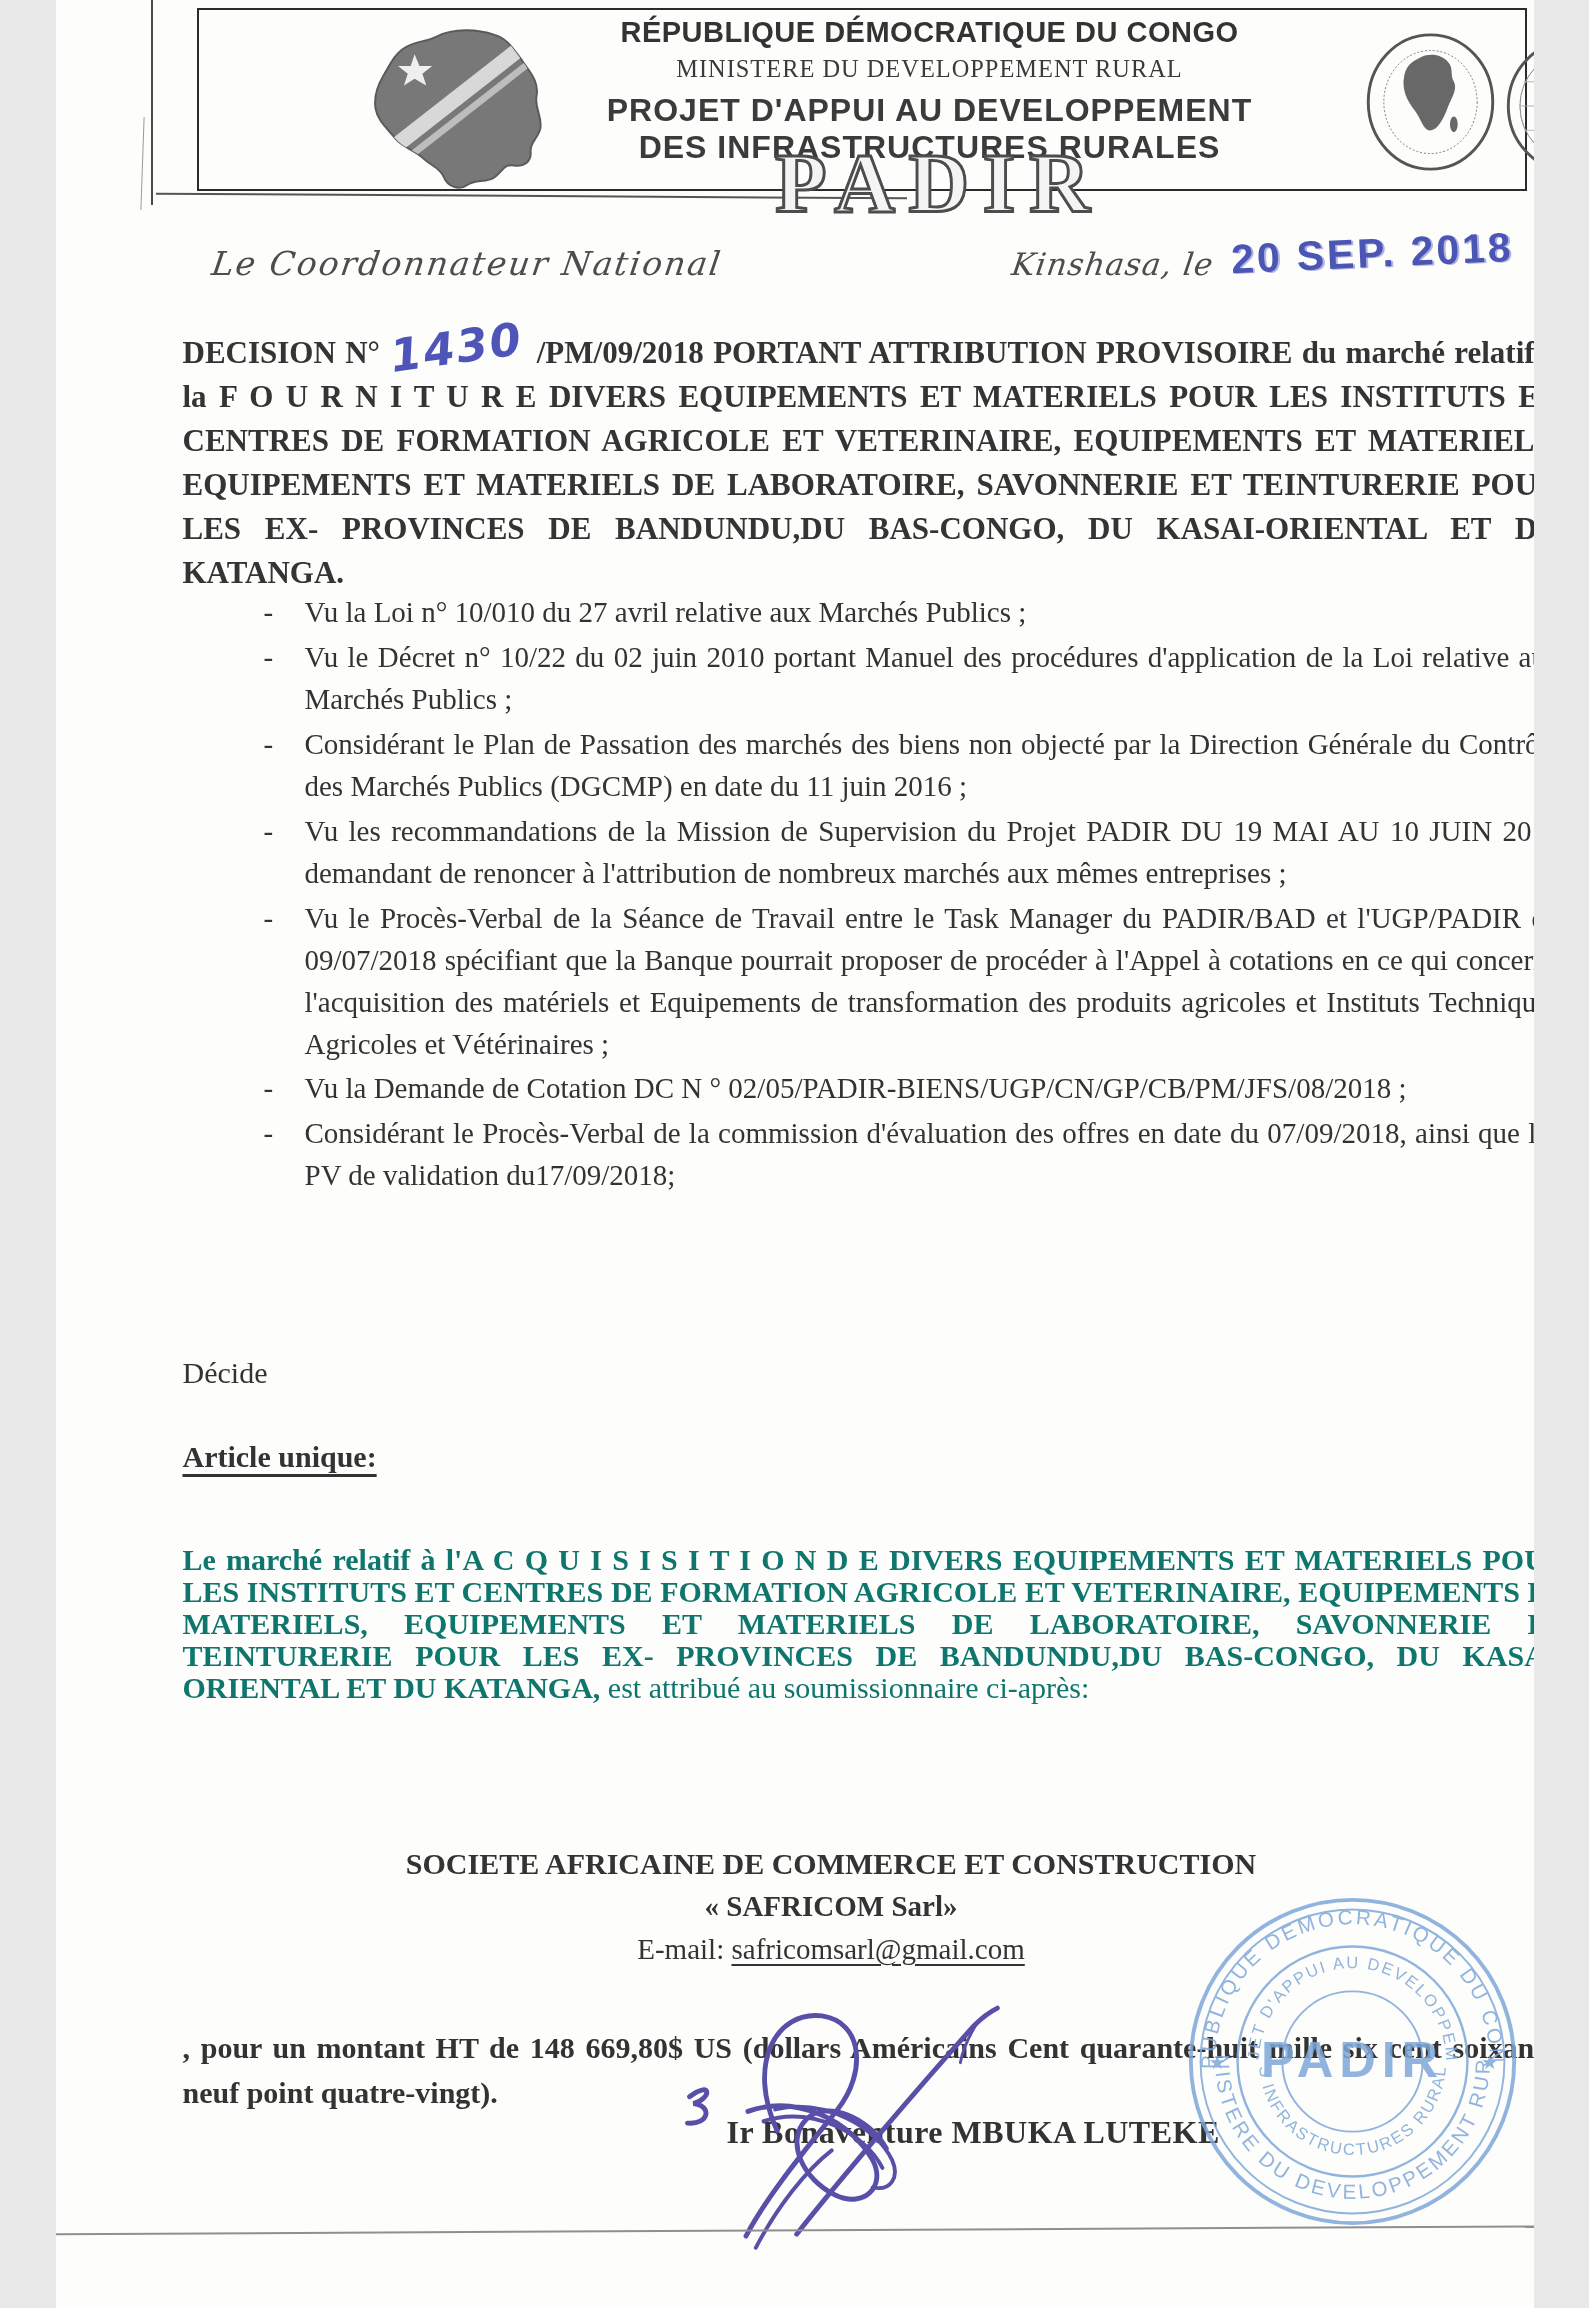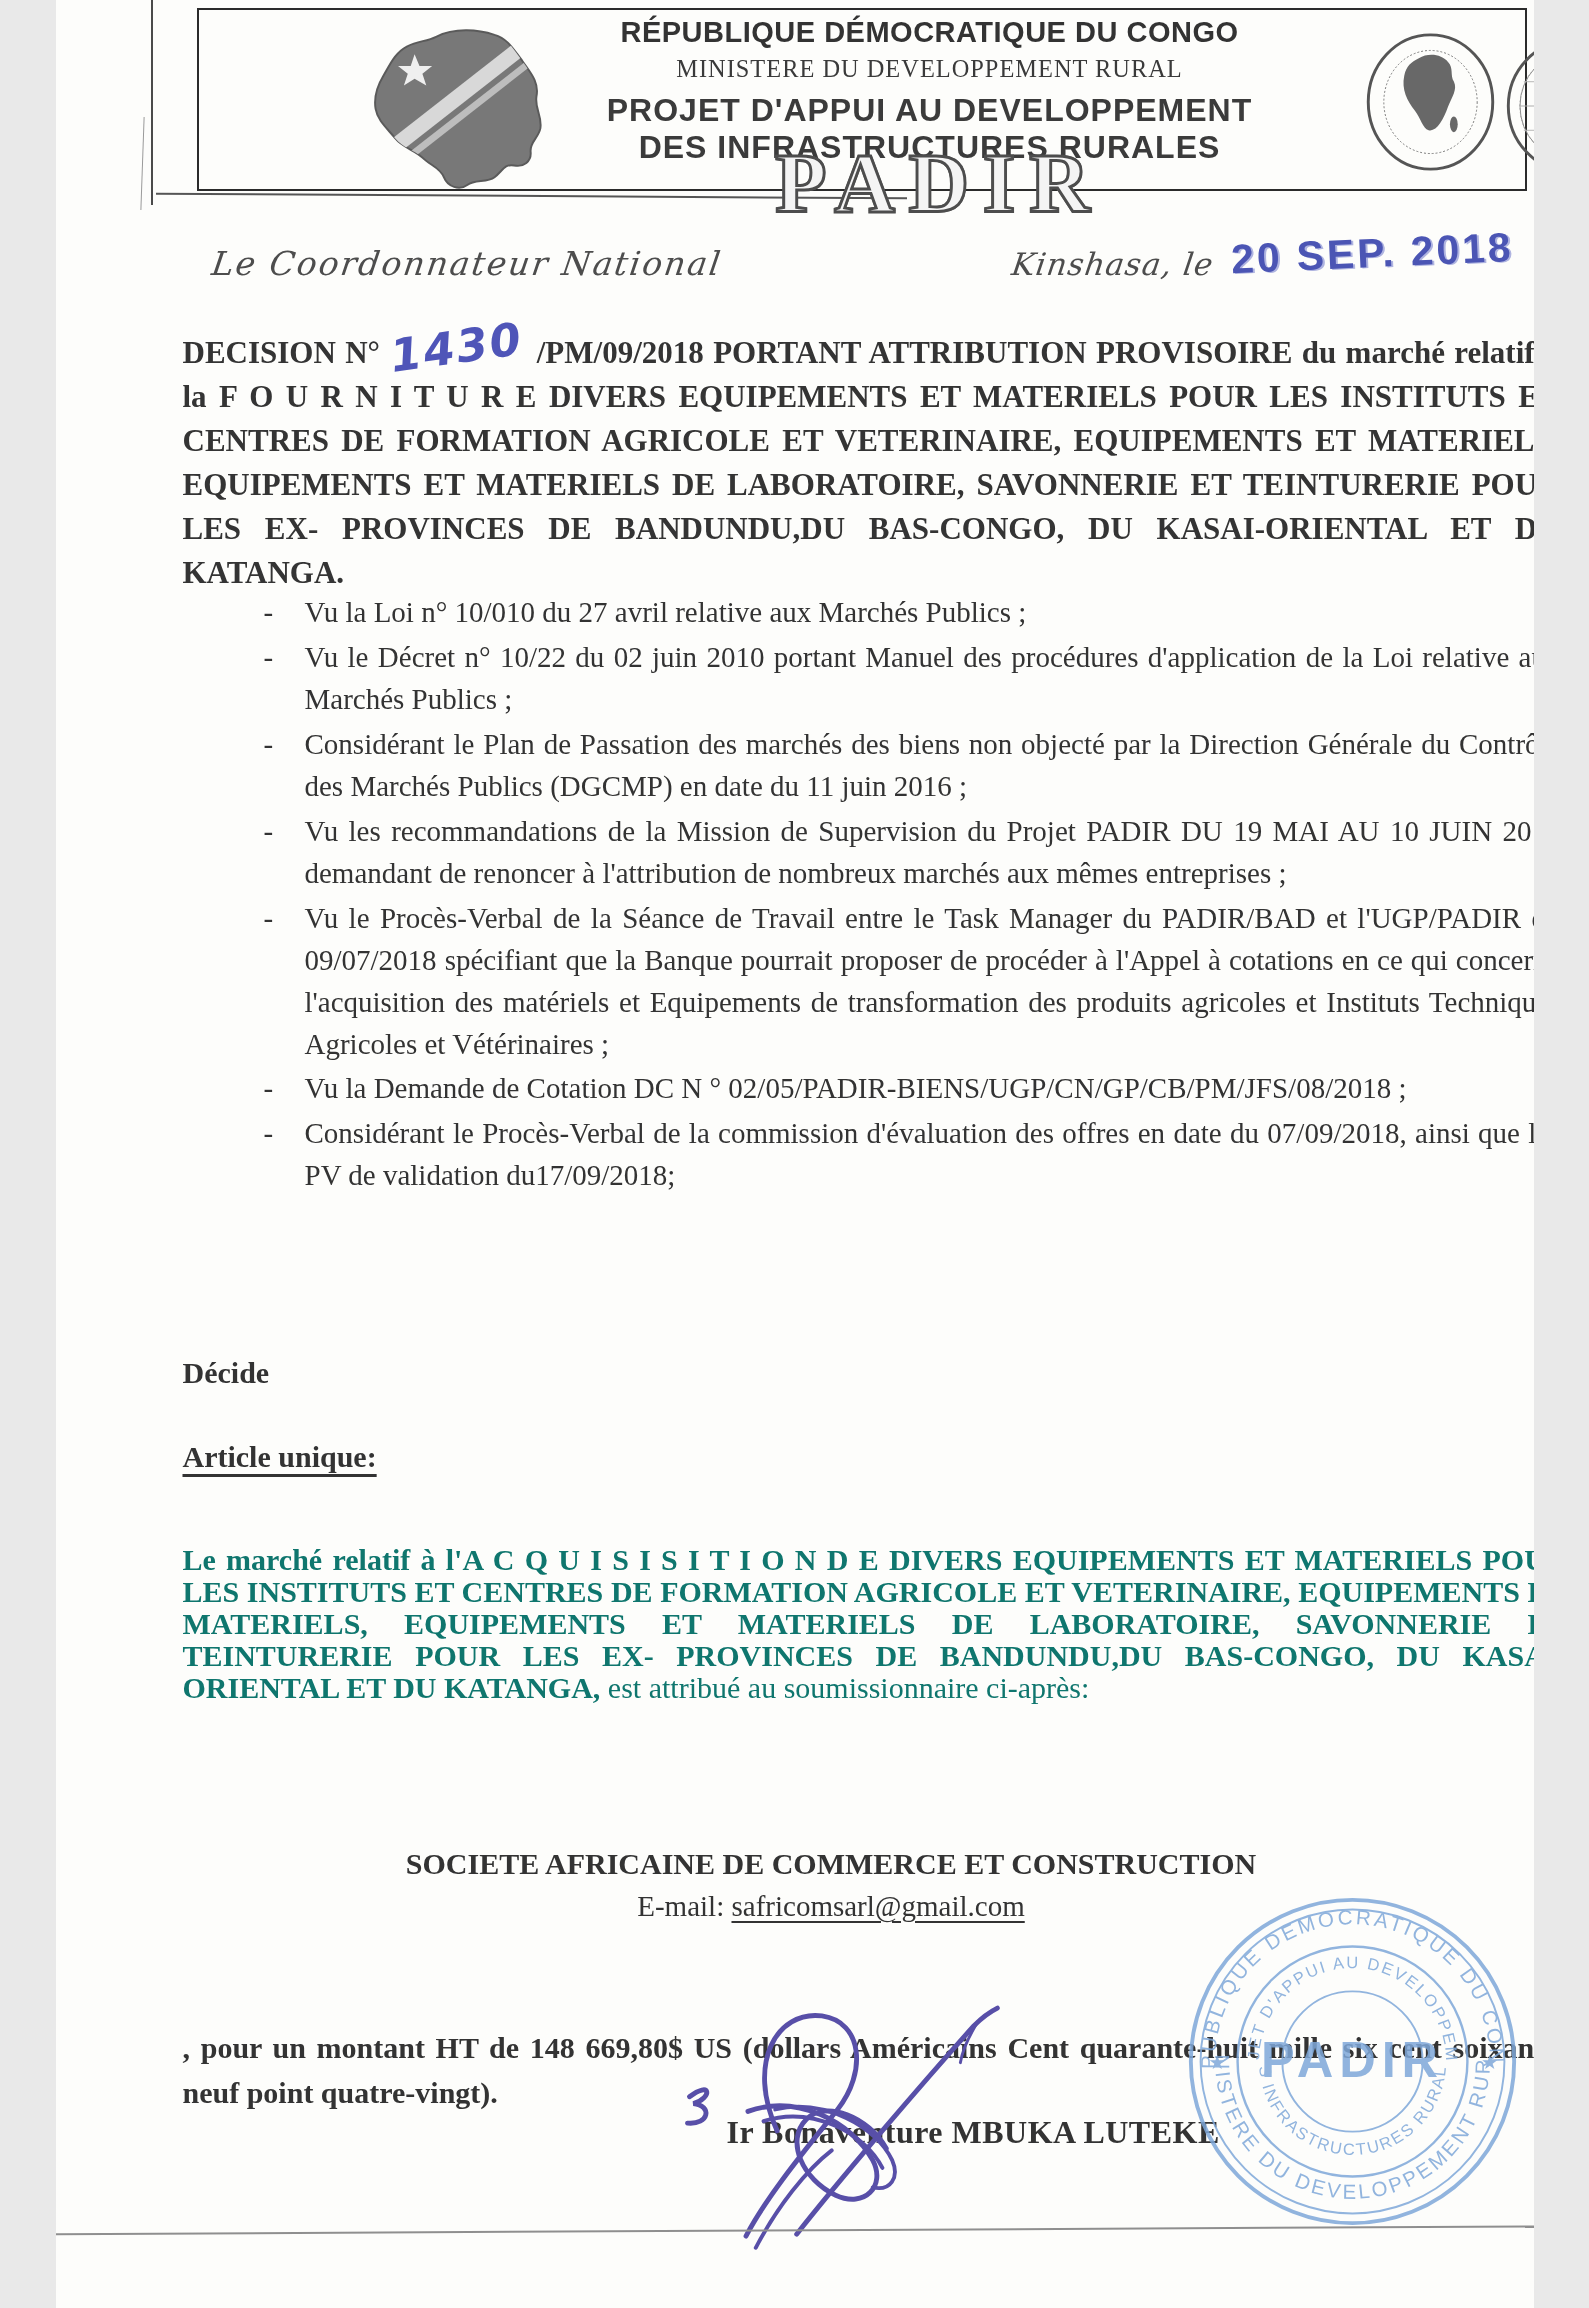--- a/index.html
+++ b/index.html
@@ -59,21 +59,21 @@
   }
   .recitals{
     position:absolute;left:208px;top:591px;width:1297px;margin:0;padding:0;list-style:none;
     font-size:29px;line-height:42px;color:#333;
   }
   .recitals li{display:flex;margin-bottom:2.9px;}
   .recitals .dash{width:41px;flex:0 0 41px;}
   .recitals .rec-text{flex:1;text-align:justify;}
   .decide{
     position:absolute;left:127px;top:1356px;
-    font-weight:700;font-size:30px;color:#333;
+    font-weight:400;font-size:30px;color:#333;
   }
   .article-label{
     position:absolute;left:127px;top:1440px;
     font-weight:700;font-size:30px;color:#333;text-decoration:underline;
     text-decoration-thickness:2.9px;text-underline-offset:6.8px;
   }
   .article-par{
     position:absolute;left:127px;top:1514px;width:1385px;
     font-size:30px;line-height:32px;text-align:justify;color:#0f766e;
   }
@@ -207,20 +207,21 @@
         <span class="rec-text">Considérant le Procès-Verbal de la commission d'évaluation des offres en date du 07/09/2018, ainsi que les PV de validation du17/09/2018;</span>
       </li>
   </ul>
 
   <div class="decide">Décide</div>
   <div class="article-label">Article unique:</div>
   <p class="article-par"><span class="b">Le marché relatif à l'A C Q U I S I S I T I O N D E DIVERS EQUIPEMENTS ET MATERIELS POUR LES INSTITUTS ET CENTRES DE FORMATION AGRICOLE ET VETERINAIRE, EQUIPEMENTS ET MATERIELS, EQUIPEMENTS ET MATERIELS DE LABORATOIRE, SAVONNERIE ET TEINTURERIE POUR LES EX- PROVINCES DE BANDUNDU,DU BAS-CONGO, DU KASAI-ORIENTAL ET DU KATANGA,</span><span> est attribué au soumissionnaire ci-après:</span></p>
 
   <div class="awardee">
     <div class="company">SOCIETE AFRICAINE DE COMMERCE ET CONSTRUCTION</div>
+    <div class="shortname">« SAFRICOM  Sarl»</div>
     <div class="mail"><span>E-mail: </span><span class="link">safricomsarl@gmail.com</span></div>
   </div>
 
   <p class="amount-par">, pour un montant HT de 148 669,80$ US (dollars Américains Cent quarante-huit mille six cent soixante-neuf point quatre-vingt).</p>
 
   <div class="signatory">Ir  Bonaventure MBUKA LUTEKE</div>
 
   <div class="sig-svg">
     <svg width="419" height="283" viewBox="0 0 430 290">
       <g fill="none" stroke="#584fa8" stroke-linecap="round">

